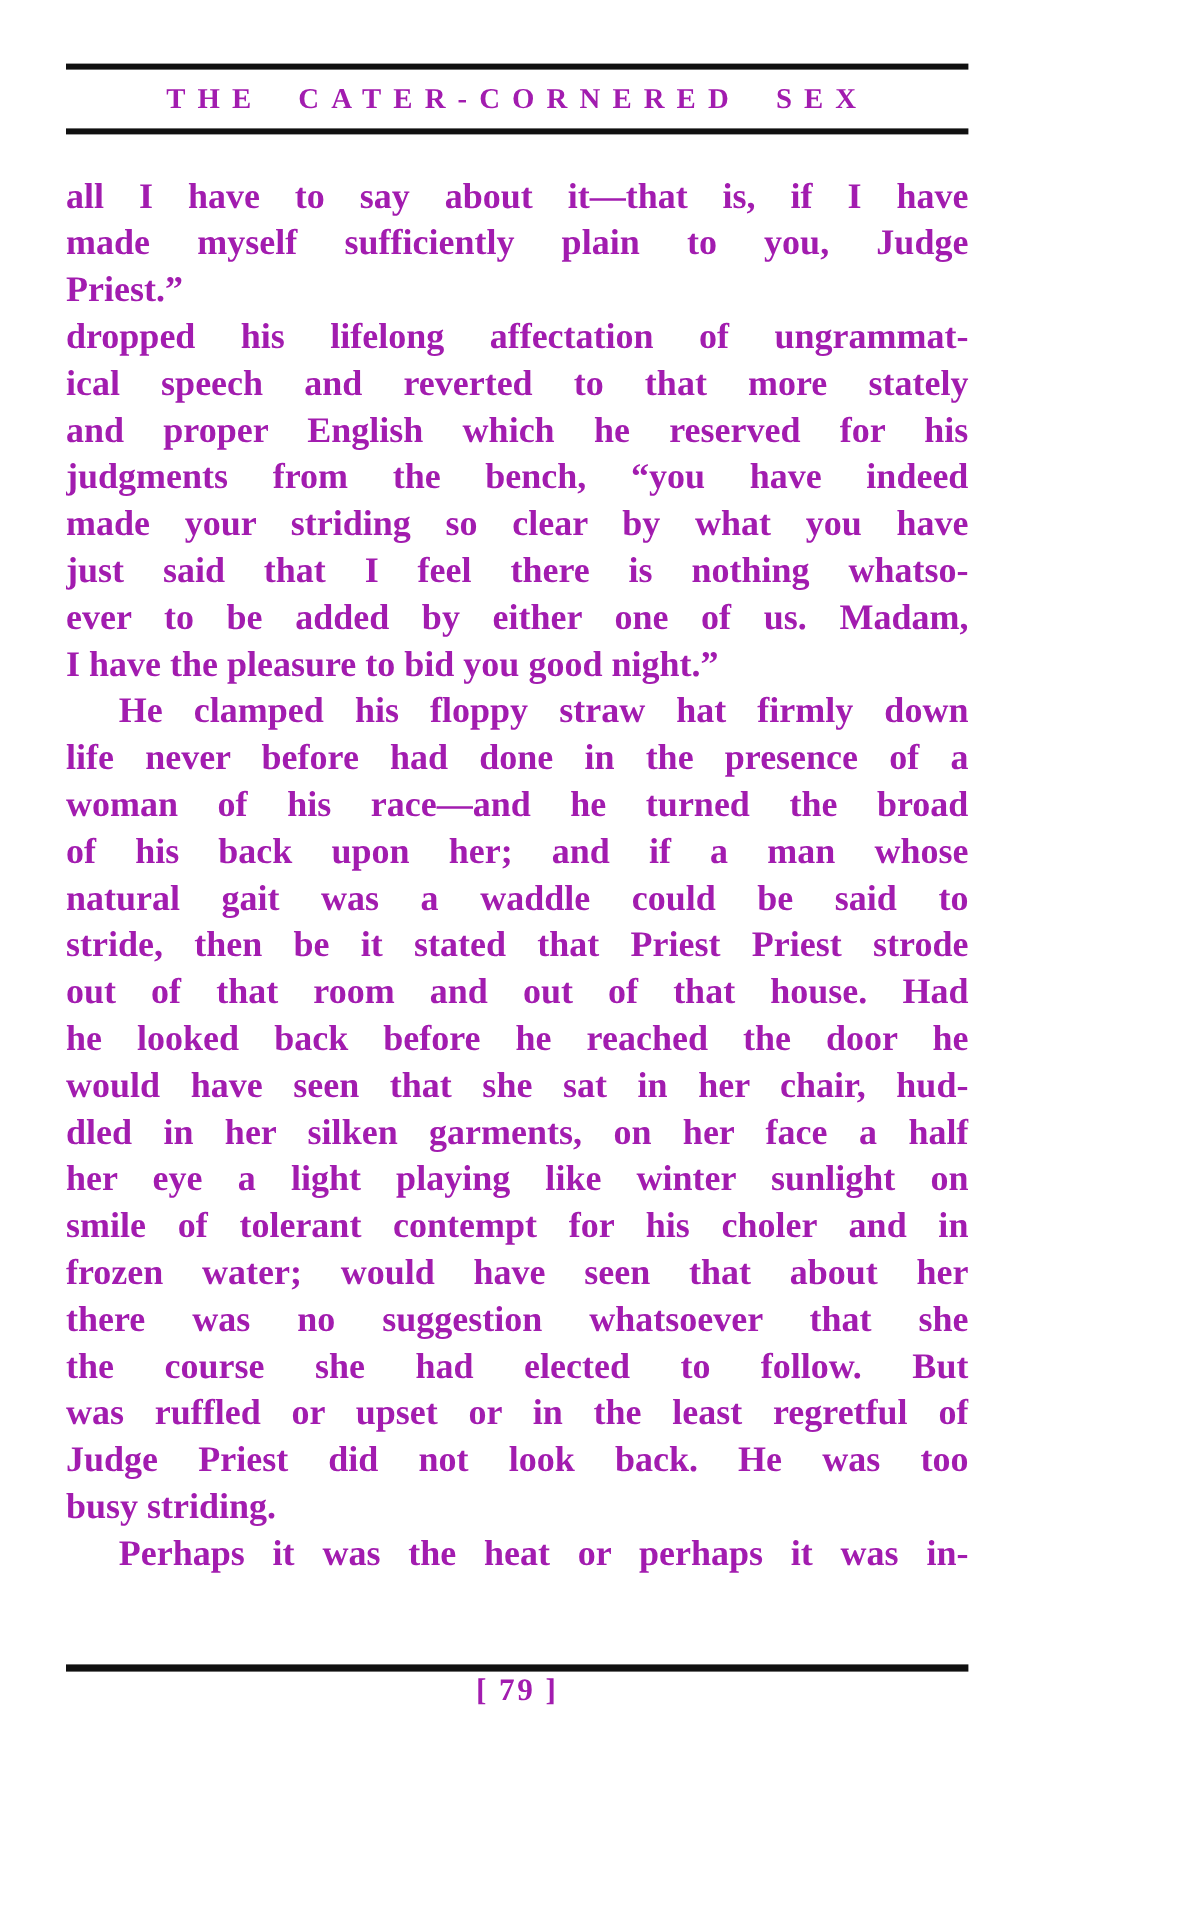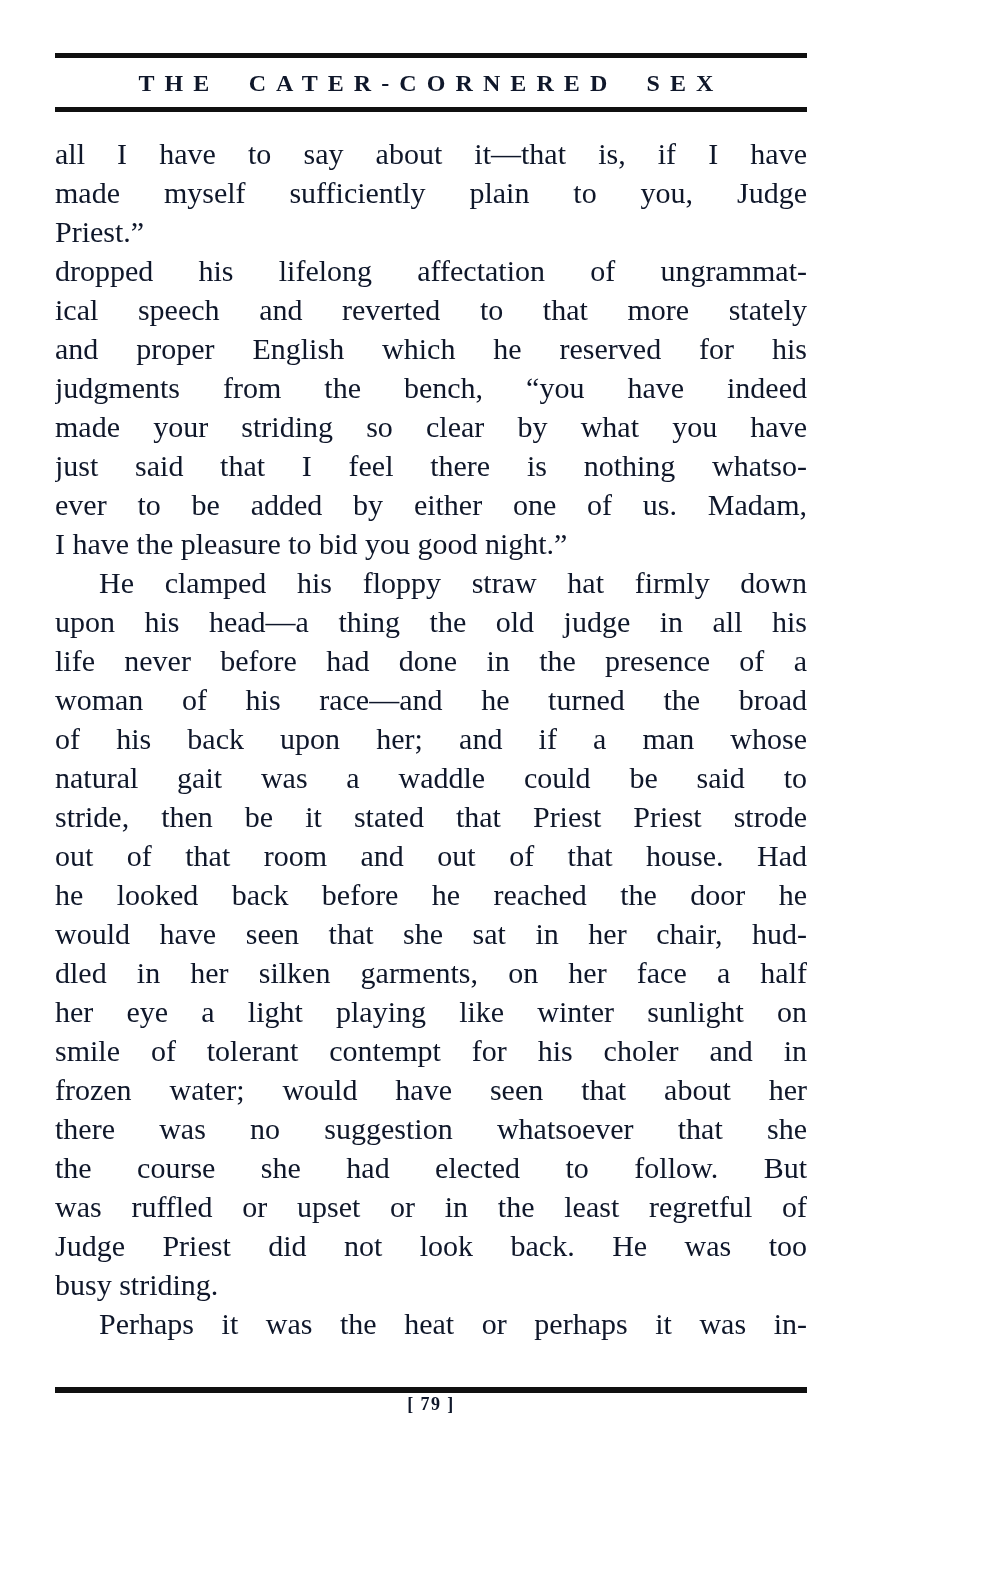--- a/index.html
+++ b/index.html
@@ -4,21 +4,21 @@
 <style>
   * { margin: 0; padding: 0; box-sizing: border-box; }
   html, body { background: #e8e8e8; }
   .page {
     position: relative;
     width: 1000px;
     height: 1596px;
     background: #ffffff;
     overflow: hidden;
     font-family: "Liberation Serif", serif;
-    color: #0f172a;
+    color: #a21caf;
   }
   .rule {
     position: absolute;
     left: 55px;
     width: 752px;
     background: #101010;
   }
   .rule-header-top    { top: 53px;   height: 5px; }
   .rule-header-bottom { top: 107px;  height: 5px; }
   .rule-footer        { top: 1387px; height: 6px; }
@@ -30,45 +30,45 @@
     text-align: center;
     font-size: 24px;
     font-weight: bold;
     letter-spacing: 0.42em;
     word-spacing: 0.55em;
     white-space: nowrap;
   }
   .body-text {
     position: absolute;
     left: 55px;
-    top: 134px;
+    top: 144px;
     width: 752px;
     font-size: 30px;
-    font-weight: normal;
+    font-weight: bold;
     line-height: 39px;
   }
   .body-text .line {
     height: 39px;
     overflow: hidden;
     text-align: justify;
     text-align-last: justify;
     white-space: normal;
   }
   .body-text .line.last {
     text-align: center;
     text-align-last: left;
   }
   .body-text .line.indent { text-indent: 44px; }
   .page-number {
     position: absolute;
     left: 55px;
     top: 1394px;
     width: 752px;
     text-align: center;
-    font-size: 18px;
+    font-size: 26px;
     font-weight: bold;
     letter-spacing: 0.08em;
   }
 </style>
 </head>
 <body>
 
 <div class="page">
 
   <div class="rule rule-header-top"></div>
@@ -83,21 +83,20 @@
       <div class="line last">Priest.”</div>
       <div class="line">dropped his lifelong affectation of ungrammat-</div>
       <div class="line">ical speech and reverted to that more stately</div>
       <div class="line">and proper English which he reserved for his</div>
       <div class="line">judgments from the bench, “you have indeed</div>
       <div class="line">made your striding so clear by what you have</div>
       <div class="line">just said that I feel there is nothing whatso-</div>
       <div class="line">ever to be added by either one of us.  Madam,</div>
       <div class="line last">I have the pleasure to bid you good night.”</div>
       <div class="line indent">He clamped his floppy straw hat firmly down</div>
-      <div class="line">upon his head—a thing the old judge in all his</div>
       <div class="line">life never before had done in the presence of a</div>
       <div class="line">woman of his race—and he turned the broad</div>
       <div class="line">of his back upon her; and if a man whose</div>
       <div class="line">natural gait was a waddle could be said to</div>
       <div class="line">stride, then be it stated that Priest Priest strode</div>
       <div class="line">out of that room and out of that house.  Had</div>
       <div class="line">he looked back before he reached the door he</div>
       <div class="line">would have seen that she sat in her chair, hud-</div>
       <div class="line">dled in her silken garments, on her face a half</div>
       <div class="line">her eye a light playing like winter sunlight on</div>

